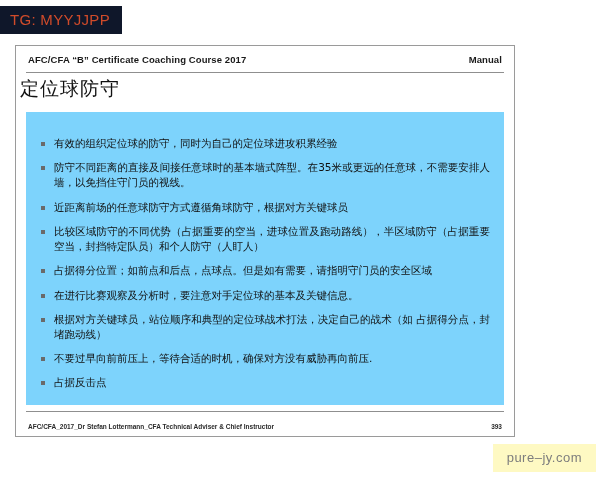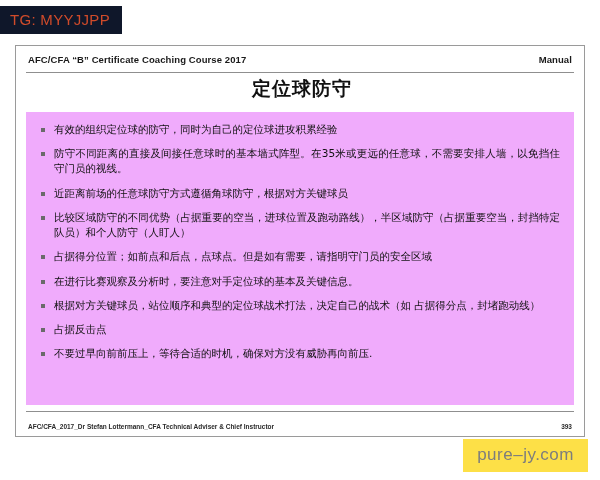--- a/index.html
+++ b/index.html
@@ -27,21 +27,21 @@
     padding: 5px 12px 6px 10px;
     letter-spacing: 0.3px;
     z-index: 5;
   }
 
   
   .slide {
     position: absolute;
     left: 15px;
     top: 45px;
-    width: 570px;
+    width: 500px;
     height: 392px;
     border: 1px solid #9a9a9a;
     background: #ffffff;
     box-sizing: border-box;
   }
 
   
   .slide-header {
     position: absolute;
     left: 0;
@@ -68,37 +68,36 @@
     height: 1px;
     background: #8f8f8f;
   }
 
   
   .slide-title {
     position: absolute;
     left: 4px;
     right: 0;
     top: 30px;
-    text-align: center;
     font-size: 19px;
-    font-weight: bold;
+    font-weight: normal;
     color: #111111;
     font-family: "DejaVu Sans", sans-serif;
     letter-spacing: 1px;
   }
 
   
   .content-panel {
     position: absolute;
     left: 10px;
     right: 10px;
     top: 66px;
     bottom: 31px;
-    background: #f0abfc;
-    padding: 10px 14px 8px 14px;
+    background: #7dd3fc;
+    padding: 24px 14px 8px 14px;
     box-sizing: border-box;
   }
 
   ul.bullets {
     list-style: none;
     margin: 0;
     padding: 0;
   }
   ul.bullets > li {
     position: relative;
@@ -138,25 +137,25 @@
     align-items: center;
     justify-content: space-between;
     font-size: 6.5px;
     font-weight: bold;
     color: #2a2a2a;
   }
 
   
   .site-watermark {
     position: absolute;
-    right: 12px;
+    right: 4px;
     bottom: 8px;
-    background: #fde047;
+    background: #fef9c3;
     color: #7d7d7d;
-    font-size: 17px;
+    font-size: 13px;
     padding: 6px 14px 7px 14px;
     letter-spacing: 0.5px;
     z-index: 5;
   }
 </style>
 </head>
 <body>
 
 <div class="tg-badge">TG: MYYJJPP</div>
 
@@ -172,22 +171,22 @@
 
   <div class="content-panel">
     <ul class="bullets">
       <li>有效的组织定位球的防守，同时为自己的定位球进攻积累经验</li>
       <li>防守不同距离的直接及间接任意球时的基本墙式阵型。在35米或更远的任意球，不需要安排人墙，以免挡住守门员的视线。</li>
       <li>近距离前场的任意球防守方式遵循角球防守，根据对方关键球员</li>
       <li>比较区域防守的不同优势（占据重要的空当，进球位置及跑动路线），半区域防守（占据重要空当，封挡特定队员）和个人防守（人盯人）</li>
       <li>占据得分位置；如前点和后点，点球点。但是如有需要，请指明守门员的安全区域</li>
       <li>在进行比赛观察及分析时，要注意对手定位球的基本及关键信息。</li>
       <li>根据对方关键球员，站位顺序和典型的定位球战术打法，决定自己的战术（如 占据得分点，封堵跑动线）</li>
+      <li>不要过早向前前压上，等待合适的时机，确保对方没有威胁再向前压.</li>
       <li>占据反击点</li>
-      <li>不要过早向前前压上，等待合适的时机，确保对方没有威胁再向前压.</li>
     </ul>
   </div>
 
   <div class="footer-rule"></div>
   <div class="slide-footer">
     <span>AFC/CFA_2017_Dr Stefan Lottermann_CFA Technical Adviser &amp; Chief Instructor</span>
     <span>393</span>
   </div>
 
 </div>

